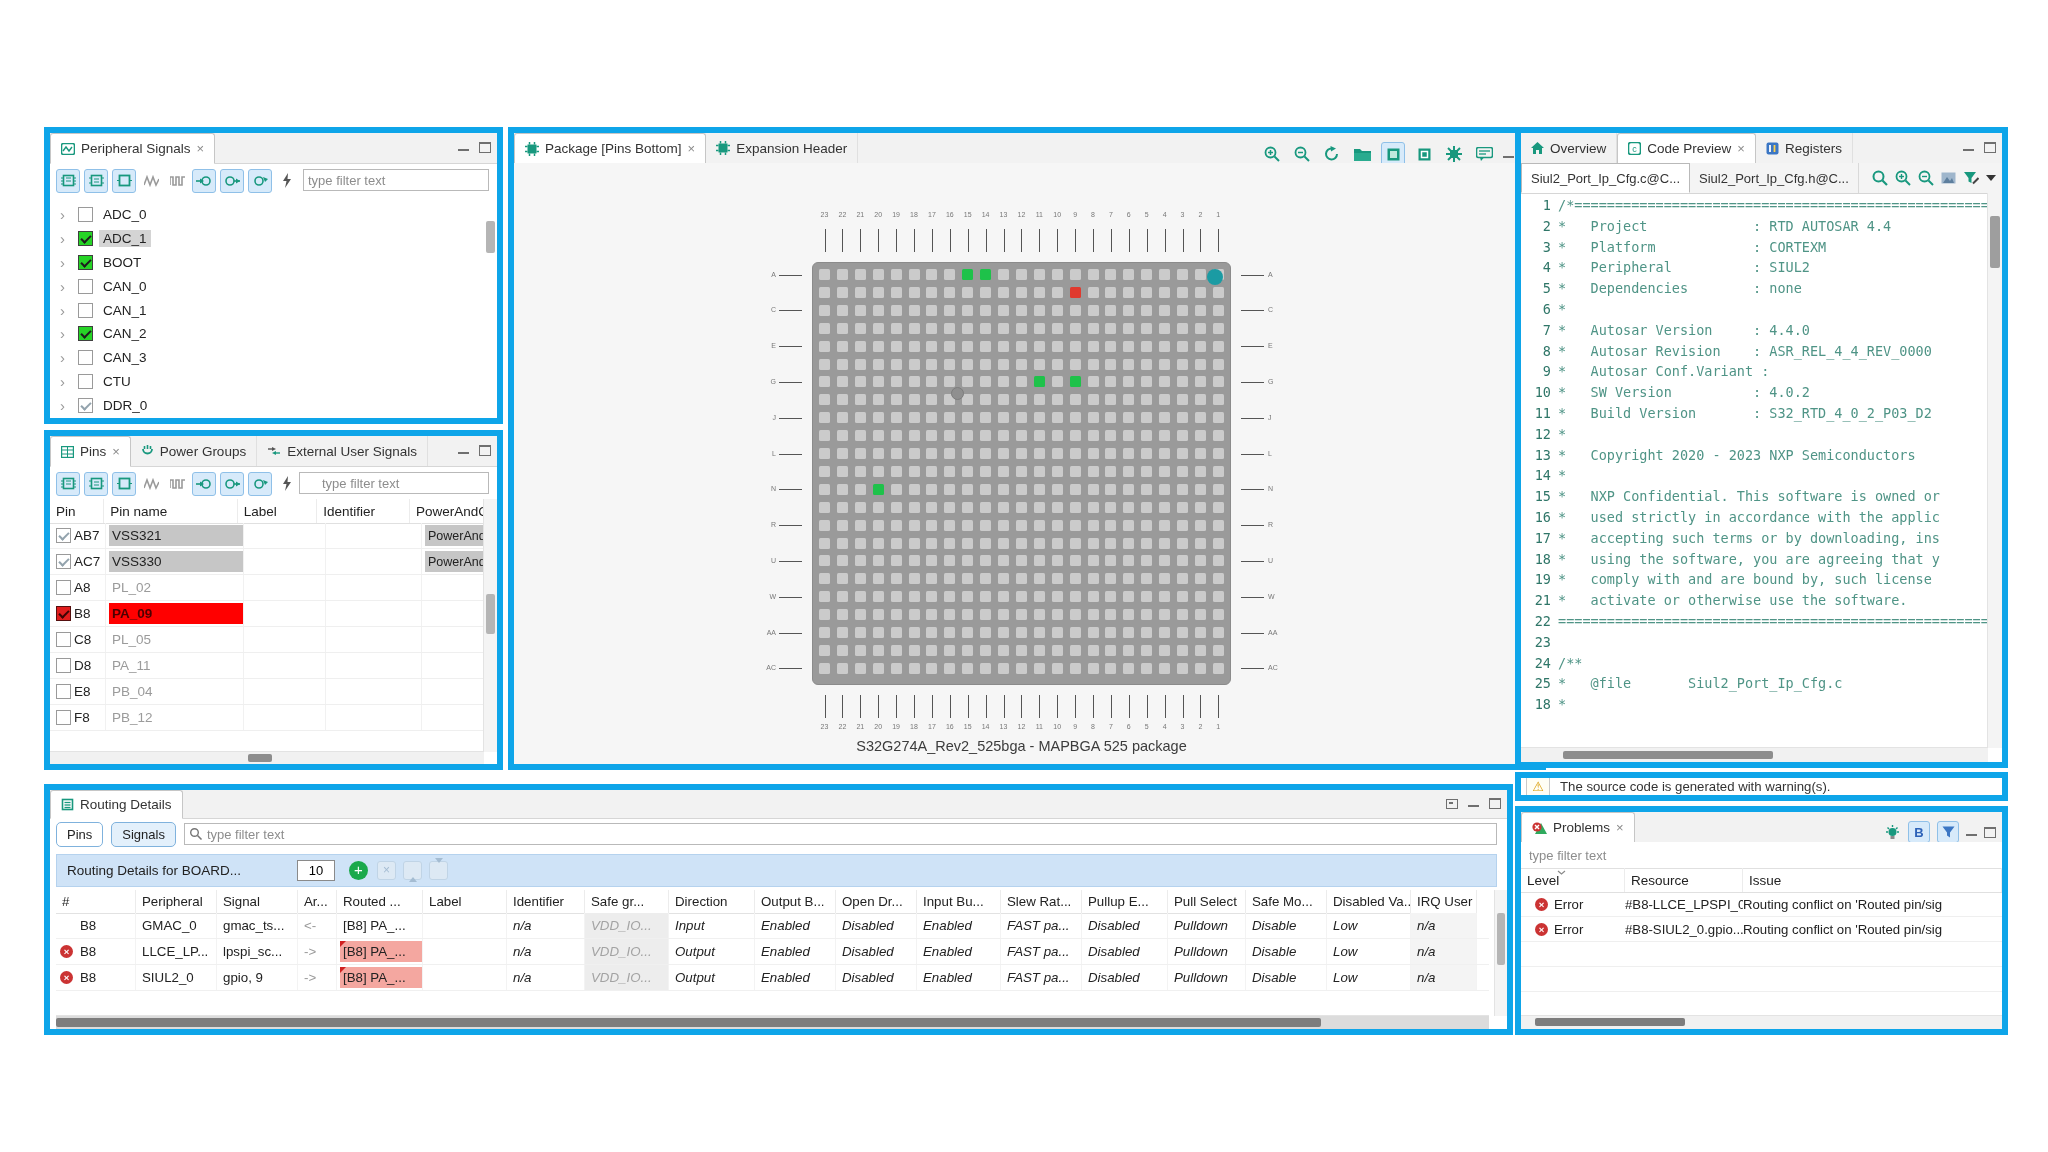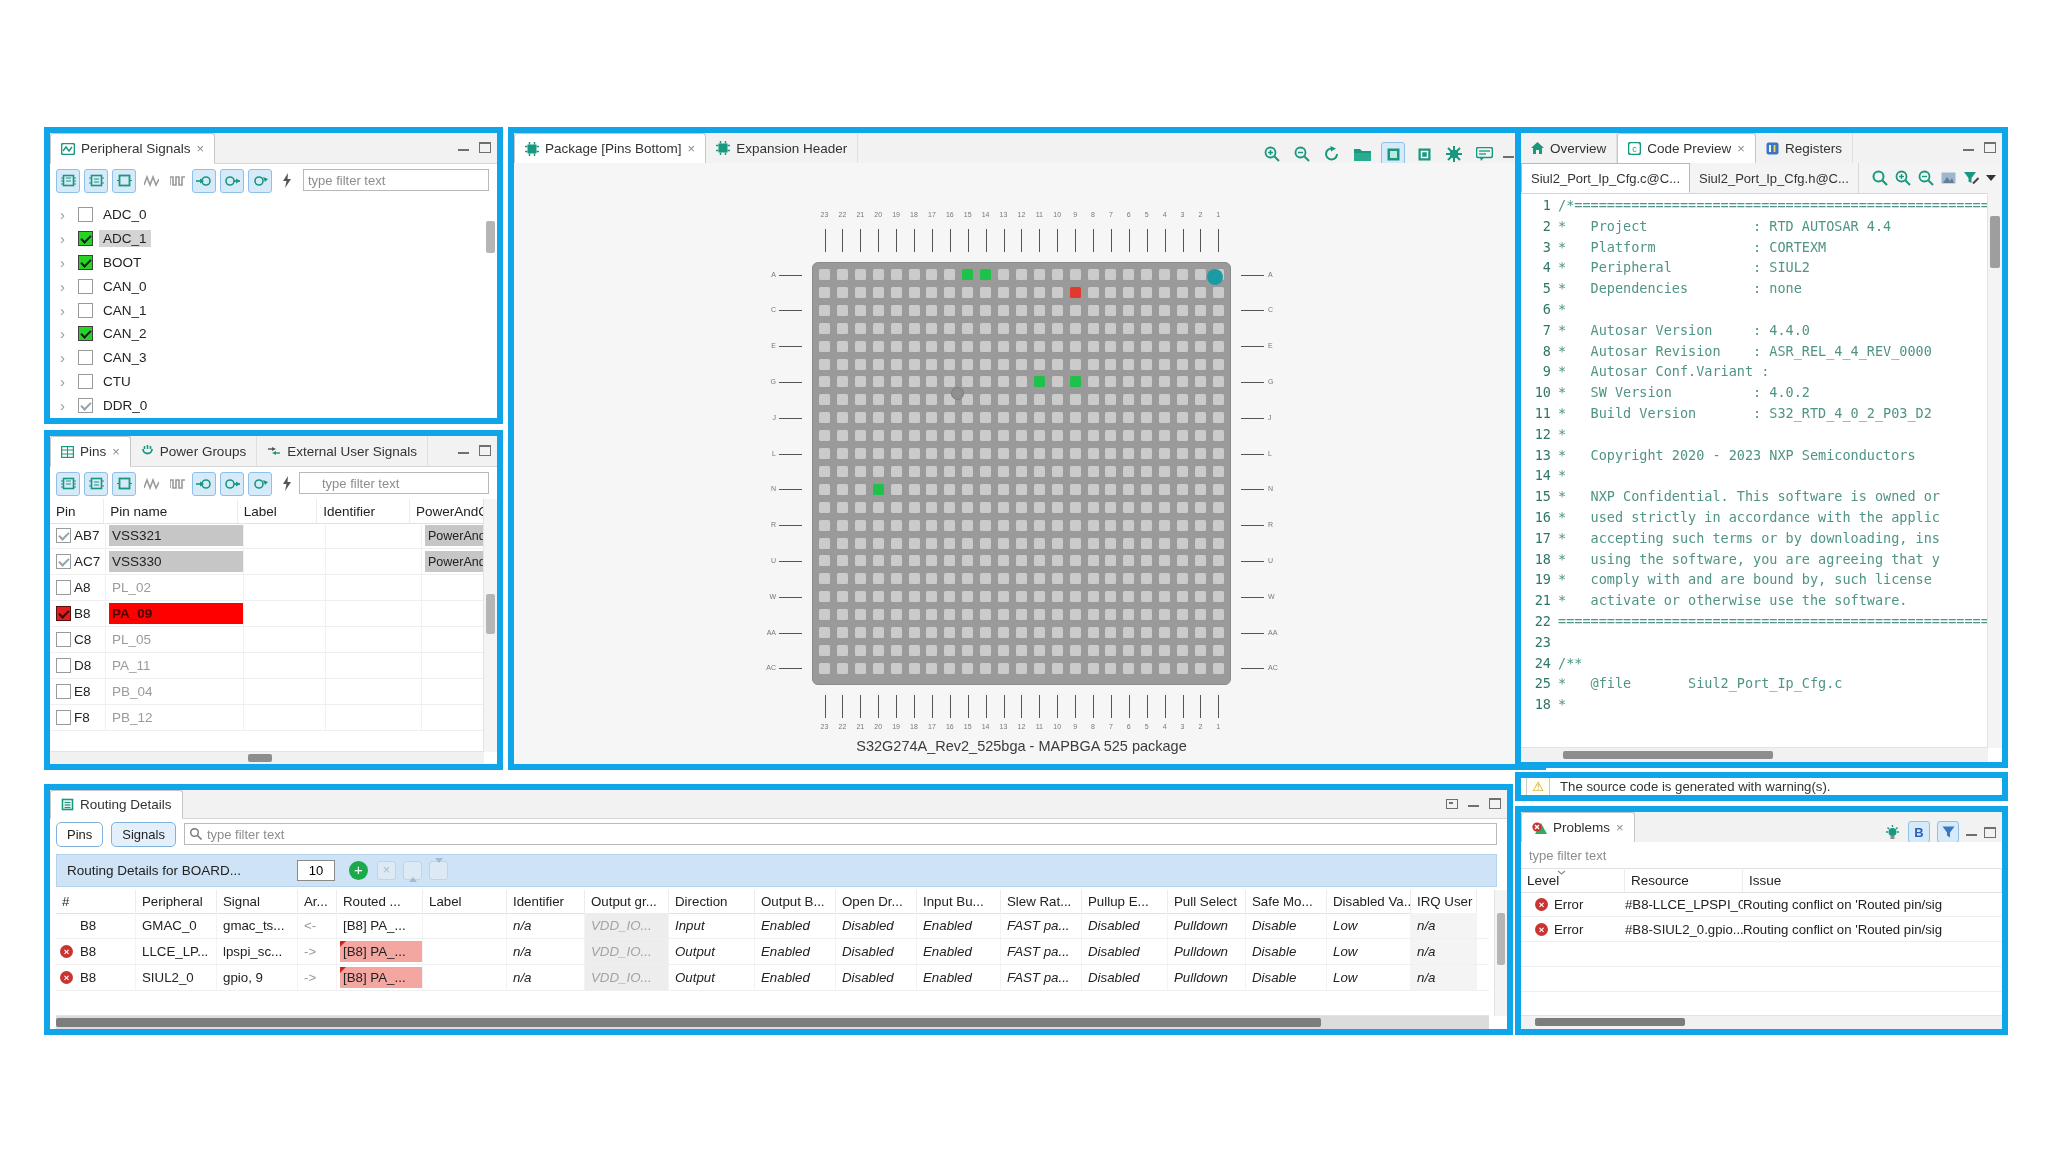--- a/index.html
+++ b/index.html
@@ -1554,21 +1554,21 @@
       <span class="disbtn" style="left:372px;"><span class="tri-down"></span></span>
     </div>
     <div id="rt-head">
           <div class="hc" style="width: 80px;">#</div>
           <div class="hc" style="width: 81px;">Peripheral</div>
           <div class="hc" style="width: 81px;">Signal</div>
           <div class="hc" style="width: 39px;">Ar...</div>
           <div class="hc" style="width: 86px;">Routed ...</div>
           <div class="hc" style="width: 84px;">Label</div>
           <div class="hc" style="width: 78px;">Identifier</div>
-          <div class="hc" style="width: 84px;">Output gr...</div>
+          <div class="hc" style="width: 84px;">Safe gr...</div>
           <div class="hc" style="width: 86px;">Direction</div>
           <div class="hc" style="width: 81px;">Output B...</div>
           <div class="hc" style="width: 81px;">Open Dr...</div>
           <div class="hc" style="width: 84px;">Input Bu...</div>
           <div class="hc" style="width: 81px;">Slew Rat...</div>
           <div class="hc" style="width: 86px;">Pullup E...</div>
           <div class="hc" style="width: 78px;">Pull Select</div>
           <div class="hc" style="width: 81px;">Safe Mo...</div>
           <div class="hc" style="width: 84px;">Disabled Va...</div>
           <div class="hc" style="width: 66px;">IRQ User</div>

